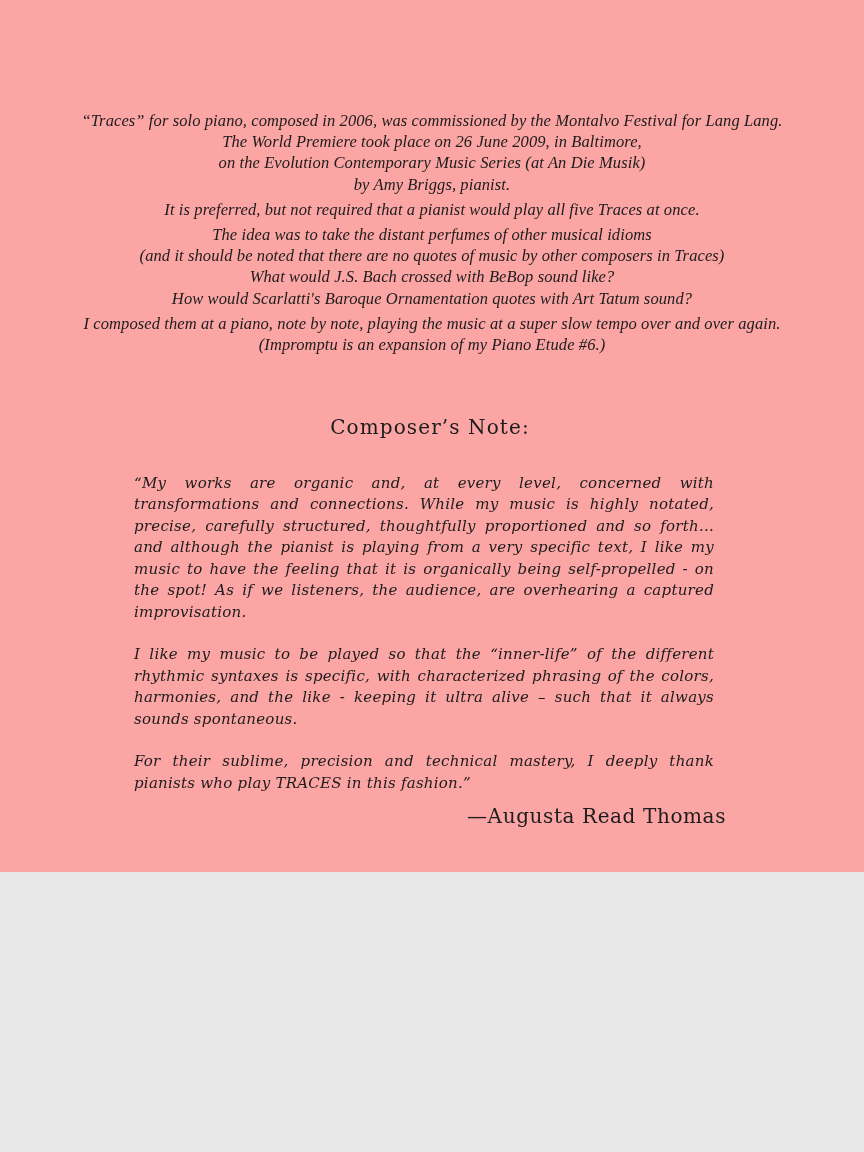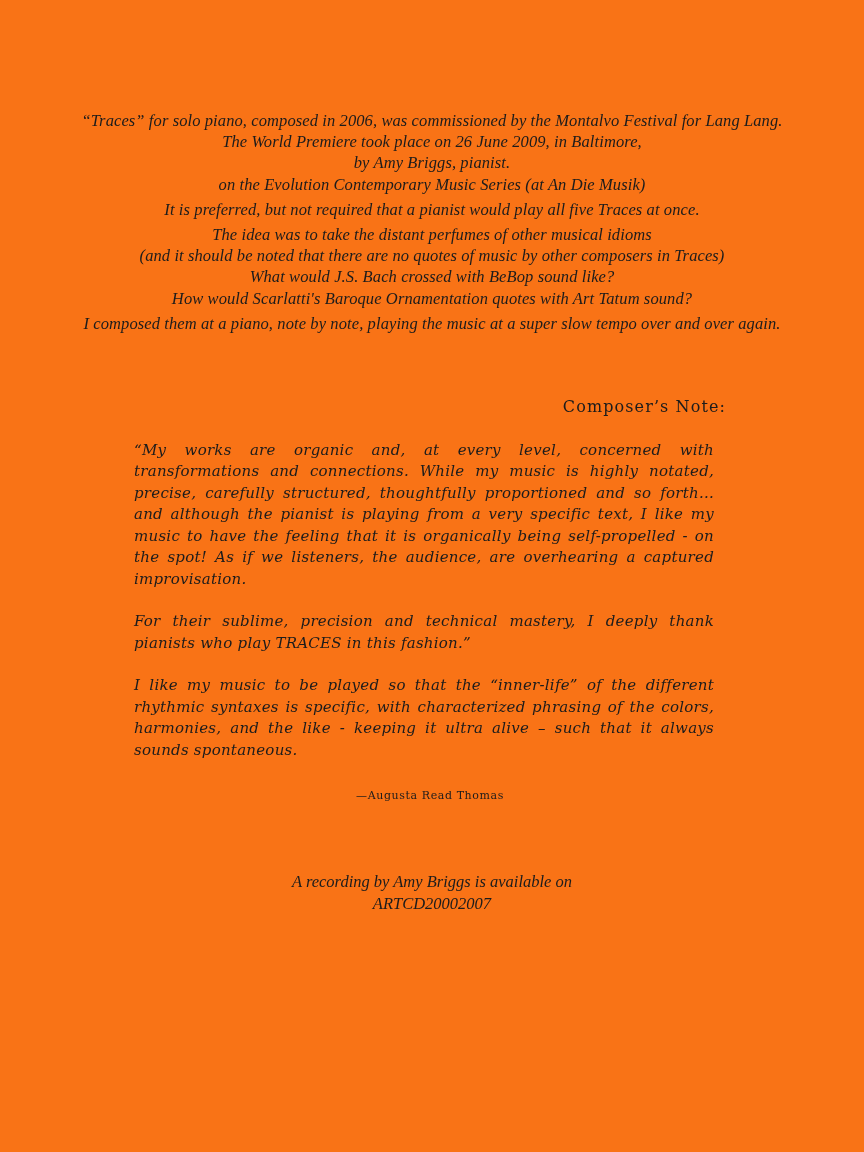--- a/index.html
+++ b/index.html
@@ -3,23 +3,23 @@
 <meta charset="utf-8">
 <style>
   html, body {
     margin: 0;
     padding: 0;
     background: #e8e8e8;
   }
   .page {
     position: relative;
     width: 864px;
-    height: 1152px;
+    height: 872px;
     margin: 0 auto;
-    background: #f97316;
+    background: #fca5a5;
     color: #1c1c1c;
     font-family: "DejaVu Serif", serif;
     overflow: hidden;
     box-sizing: border-box;
   }
   
   .program-note {
     padding-top: 110px;
     text-align: center;
     font-family: "Liberation Serif", serif;
@@ -36,38 +36,38 @@
   }
   
   .composers-note {
     width: 592px;
     margin: 62px 0 0 134px;
     font-size: 15px;
     line-height: 21.5px;
     letter-spacing: 0.25px;
   }
   .composers-note h2 {
-    margin: 0 0 22px 0;
-    font-size: 16px;
+    margin: 0 0 34px 0;
+    font-size: 20px;
     font-weight: normal;
-    text-align: right;
+    text-align: center;
     letter-spacing: 1.1px;
   }
   .composers-note p {
     margin: 0 12px 21px 0;
     text-align: justify;
     font-style: italic;
   }
   .composers-note p:last-of-type {
     margin-bottom: 0;
   }
   .signature {
-    margin-top: 24px;
-    text-align: center;
-    font-size: 11px;
+    margin-top: 12px;
+    text-align: right;
+    font-size: 20px;
     letter-spacing: 0.6px;
   }
   
   .recording-note {
     margin-top: 64px;
     text-align: center;
     font-family: "Liberation Serif", serif;
     font-style: italic;
     font-size: 16.5px;
     line-height: 22px;
@@ -76,47 +76,48 @@
 </head>
 <body>
 
 <div class="page">
 
   <section class="program-note">
 
     <div class="block">
       <div class="iline">“Traces” for solo piano, composed in 2006, was commissioned by the Montalvo Festival for Lang Lang.</div>
       <div class="iline">The World Premiere took place on 26 June 2009, in Baltimore,</div>
+      <div class="iline">on the Evolution Contemporary Music Series (at An Die Musik)</div>
       <div class="iline">by Amy Briggs, pianist.</div>
-      <div class="iline">on the Evolution Contemporary Music Series (at An Die Musik)</div>
     </div>
 
     <div class="block">
       <div class="iline">It is preferred, but not required that a pianist would play all five Traces at once.</div>
     </div>
 
     <div class="block">
       <div class="iline">The idea was to take the distant perfumes of other musical idioms</div>
       <div class="iline">(and it should be noted that there are no quotes of music by other composers in Traces)</div>
       <div class="iline">What would J.S. Bach crossed with BeBop sound like?</div>
       <div class="iline">How would Scarlatti's Baroque Ornamentation quotes with Art Tatum sound?</div>
     </div>
 
     <div class="block">
       <div class="iline">I composed them at a piano, note by note, playing the music at a super slow tempo over and over again.</div>
+      <div class="iline">(Impromptu is an expansion of my Piano Etude #6.)</div>
     </div>
 
 
   </section>
 
   <section class="composers-note">
     <h2>Composer’s Note:</h2>
     <p>“My works are organic and, at every level, concerned with transformations and connections. While my music is highly notated, precise, carefully structured, thoughtfully proportioned and so forth... and although the pianist is playing from a very specific text, I like my music to have the feeling that it is organically being self-propelled - on the spot!  As if we listeners, the audience, are overhearing a captured improvisation.</p>
+    <p>I like my music to be played so that the “inner-life” of the different rhythmic syntaxes is specific, with characterized phrasing of the colors, harmonies, and the like - keeping it ultra alive – such that it always sounds spontaneous.</p>
     <p>For their sublime, precision and technical mastery, I deeply thank pianists who play TRACES in this fashion.”</p>
-    <p>I like my music to be played so that the “inner-life” of the different rhythmic syntaxes is specific, with characterized phrasing of the colors, harmonies, and the like - keeping it ultra alive – such that it always sounds spontaneous.</p>
     <div class="signature">—Augusta Read Thomas</div>
   </section>
 
   <footer class="recording-note">
     <div class="iline">A recording by Amy Briggs is available on</div>
     <div class="iline">ARTCD20002007</div>
   </footer>
 
 </div>
 

